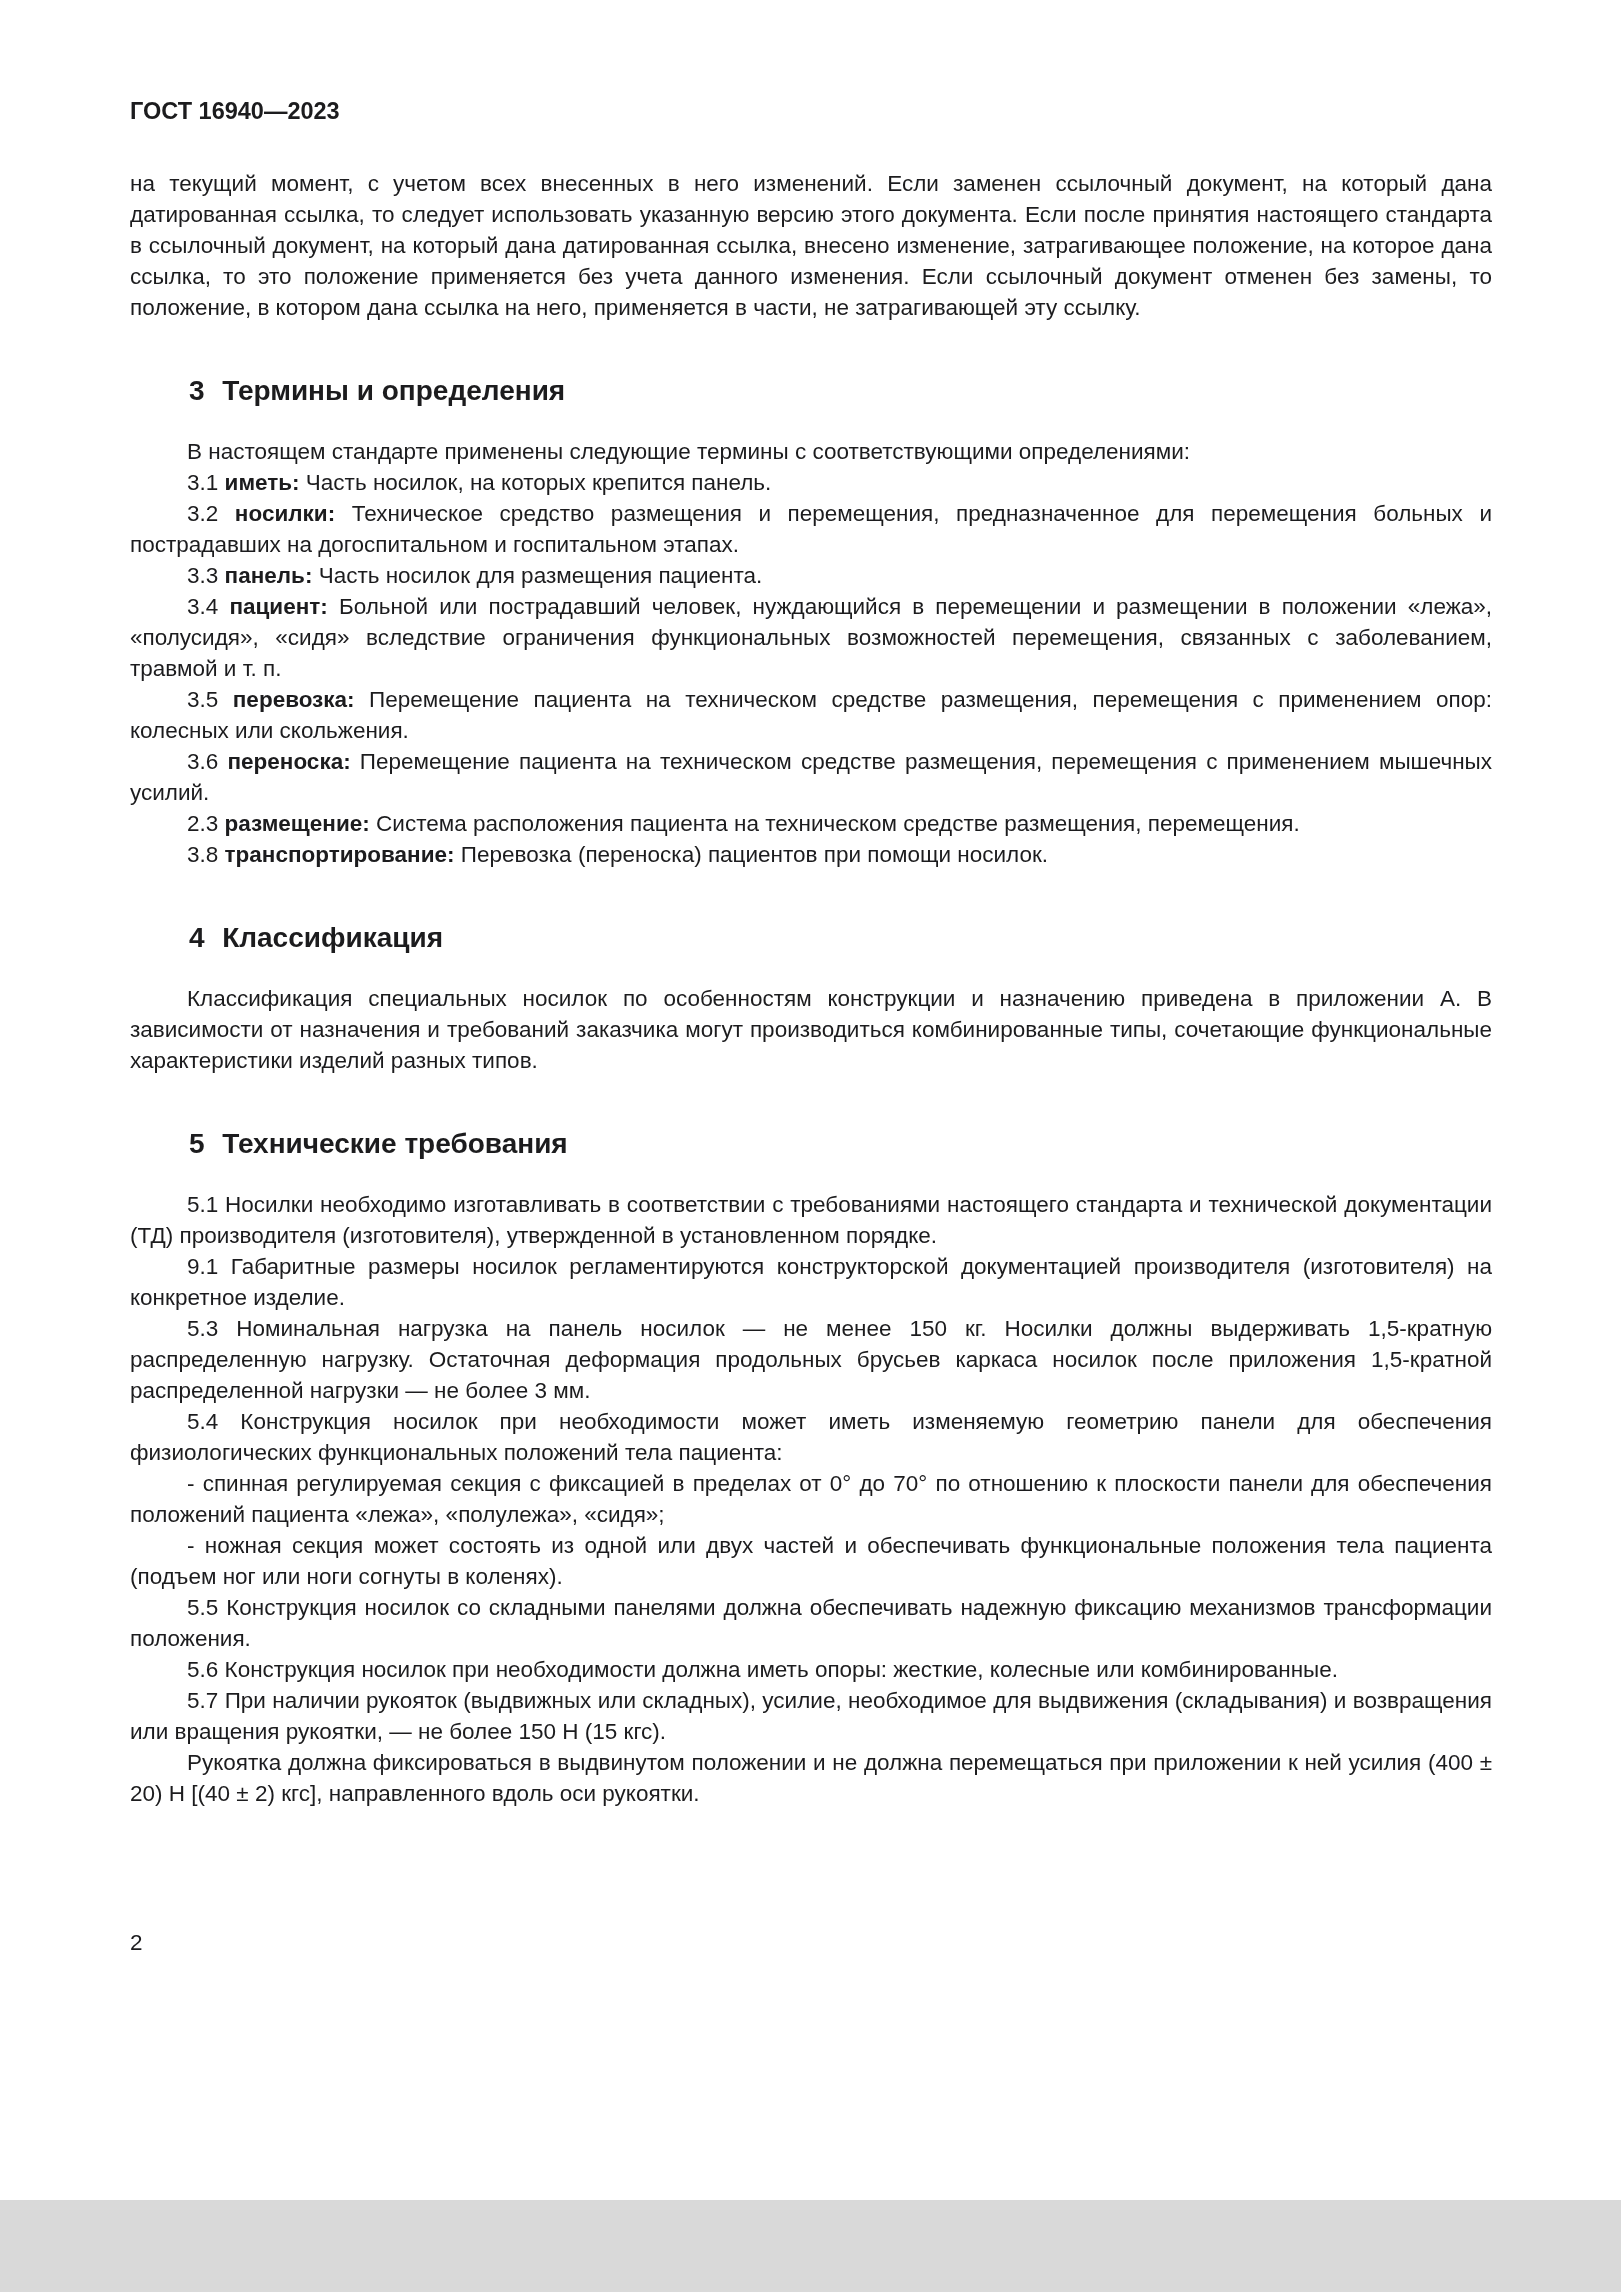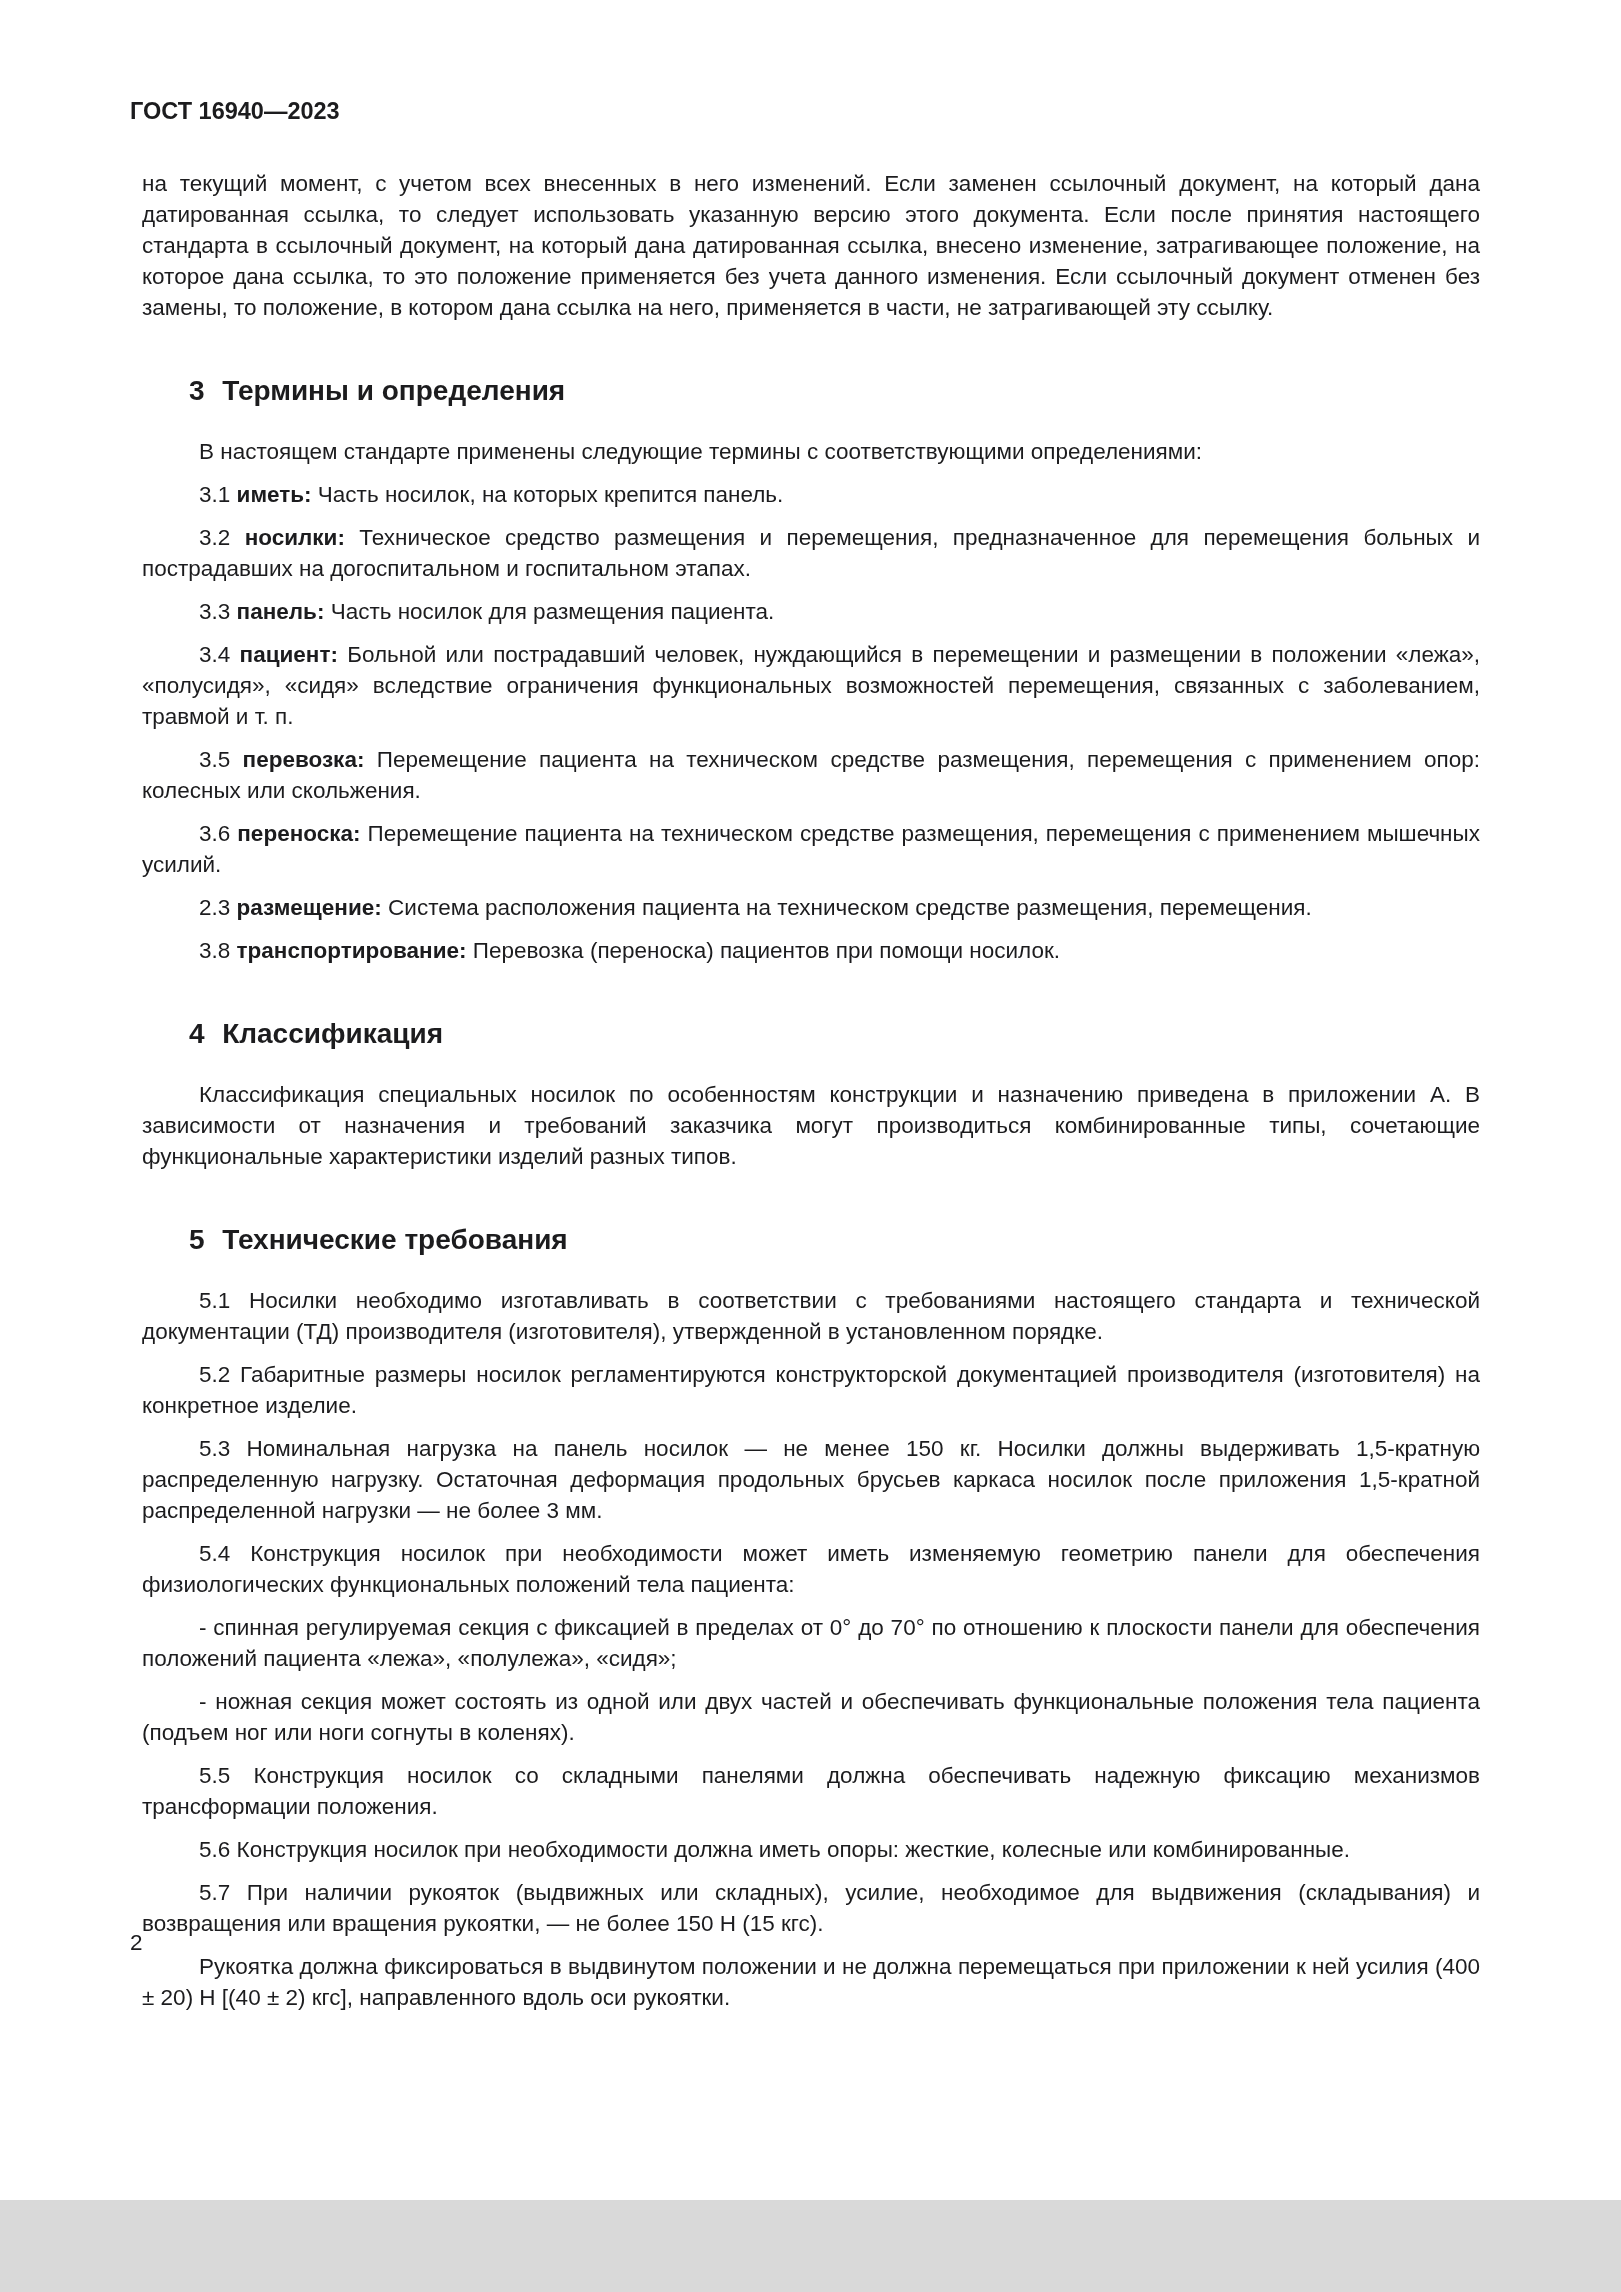--- a/index.html
+++ b/index.html
@@ -17,21 +17,21 @@
     padding: 98px 129px 0 130px;
     overflow: hidden;
   }
   .doc-header {
     font-weight: bold;
     font-size: 23.5px;
     line-height: 27.4px;
     margin: 0 0 43px 0;
   }
   .para {
-    margin: 12px;
+    margin: 0;
     text-align: justify;
     text-indent: 57px;
   }
   .para.no-indent { text-indent: 0; }
   .term-name { font-weight: bold; }
   .section-heading {
     font-size: 28px;
     font-weight: bold;
     line-height: 33px;
     margin: 51px 0 29px 59px;
@@ -74,21 +74,21 @@
 
   <p class="para"><span>3.8</span> <span class="term-name">транспортирование:</span> <span>Перевозка (переноска) пациентов при помощи носилок.</span></p>
 
   <h2 class="section-heading"><span class="sec-num">4</span><span>Классификация</span></h2>
 
   <p class="para">Классификация специальных носилок по особенностям конструкции и назначению приведена в приложении А. В зависимости от назначения и требований заказчика могут производиться комбинированные типы, сочетающие функциональные характеристики изделий разных типов.</p>
 
   <h2 class="section-heading"><span class="sec-num">5</span><span>Технические требования</span></h2>
 
   <p class="para">5.1 Носилки необходимо изготавливать в соответствии с требованиями настоящего стандарта и технической документации (ТД) производителя (изготовителя), утвержденной в установленном порядке.</p>
-  <p class="para">5.2 Габаритные размеры носилок регламентируются конструкторской документацией производителя (изготовителя) на конкретное изделие.</p>
+  <p class="para">9.1 Габаритные размеры носилок регламентируются конструкторской документацией производителя (изготовителя) на конкретное изделие.</p>
   <p class="para">5.3 Номинальная нагрузка на панель носилок — не менее 150 кг. Носилки должны выдерживать 1,5-кратную распределенную нагрузку. Остаточная деформация продольных брусьев каркаса носилок после приложения 1,5-кратной распределенной нагрузки — не более 3 мм.</p>
   <p class="para">5.4 Конструкция носилок при необходимости может иметь изменяемую геометрию панели для обеспечения физиологических функциональных положений тела пациента:</p>
   <p class="para">- спинная регулируемая секция с фиксацией в пределах от 0° до 70° по отношению к плоскости панели для обеспечения положений пациента «лежа», «полулежа», «сидя»;</p>
   <p class="para">- ножная секция может состоять из одной или двух частей и обеспечивать функциональные положения тела пациента (подъем ног или ноги согнуты в коленях).</p>
   <p class="para">5.5 Конструкция носилок со складными панелями должна обеспечивать надежную фиксацию механизмов трансформации положения.</p>
   <p class="para">5.6 Конструкция носилок при необходимости должна иметь опоры: жесткие, колесные или комбинированные.</p>
   <p class="para">5.7 При наличии рукояток (выдвижных или складных), усилие, необходимое для выдвижения (складывания) и возвращения или вращения рукоятки, — не более 150 Н (15 кгс).</p>
   <p class="para">Рукоятка должна фиксироваться в выдвинутом положении и не должна перемещаться при приложении к ней усилия (400 ± 20) Н [(40 ± 2) кгс], направленного вдоль оси рукоятки.</p>
 
   <div class="page-number">2</div>

